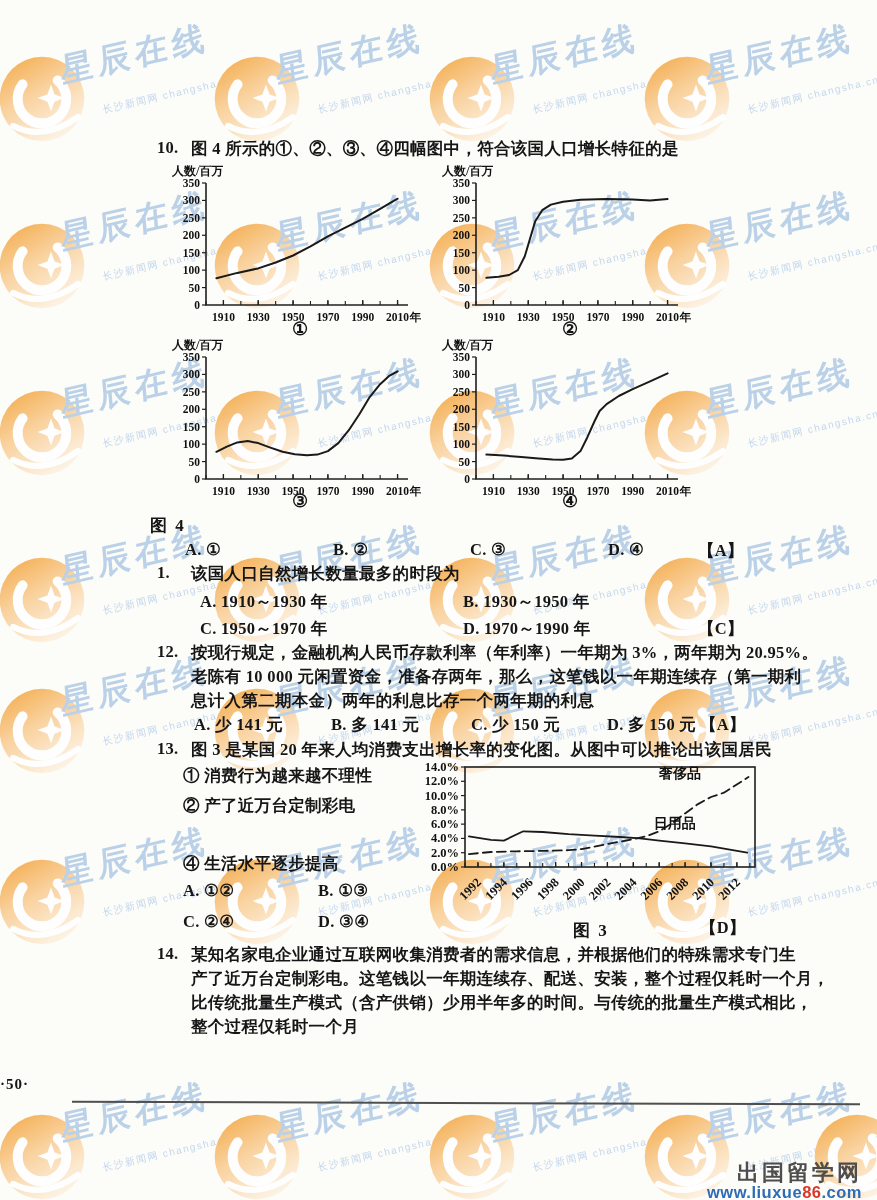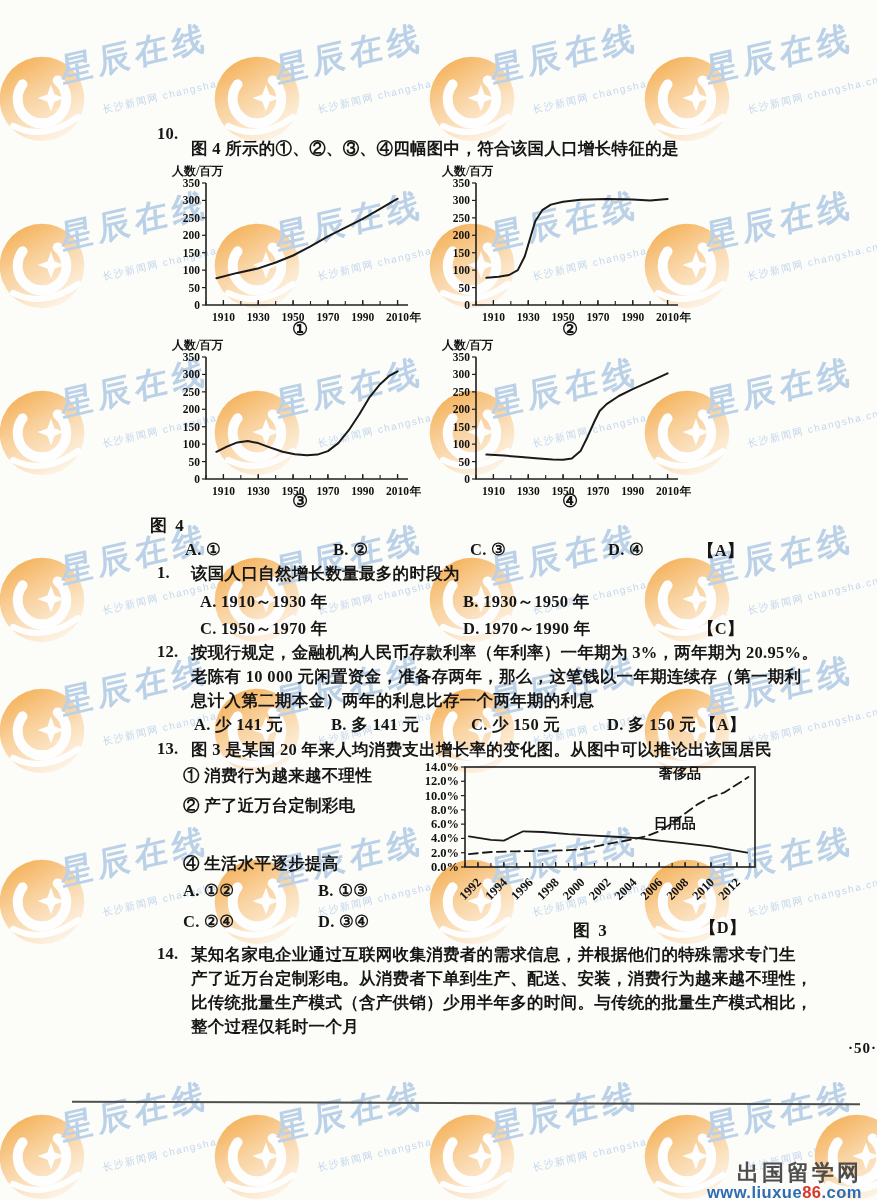--- a/index.html
+++ b/index.html
@@ -12,21 +12,21 @@
            font-weight:700;font-size:33px;letter-spacing:5px;color:#b7cfe8;
            transform:rotate(-13deg) skewX(-8deg);white-space:nowrap;}
   .wm-sub{position:absolute;left:104px;top:56px;font-family:"Liberation Sans",sans-serif;
           font-size:10px;letter-spacing:1.5px;color:#c0d5ec;transform:rotate(-13deg);white-space:nowrap;}
   .content{position:absolute;inset:0;z-index:2;}
   .t{position:absolute;font-size:16.5px;font-weight:600;letter-spacing:.3px;white-space:nowrap;color:#161616;}
   .cap{position:absolute;font-size:18px;font-weight:600;color:#161616;}
   .figcap{position:absolute;font-size:17px;font-weight:700;letter-spacing:2px;color:#161616;}
   .chart{position:absolute;}
   .rule{position:absolute;height:2px;background:#4f4f4f;transform:rotate(.18deg);}
-  .pageno{position:absolute;left:0;width:877px;text-align:right;font-size:15px;letter-spacing:1px;font-weight:600;}
+  .pageno{position:absolute;left:0;width:877px;text-align:left;font-size:15px;letter-spacing:1px;font-weight:600;margin-top:36px;}
   .site-name{position:absolute;font-family:"Liberation Sans",sans-serif;font-weight:700;
              font-size:22px;color:#4d4d4d;letter-spacing:3px;}
   .site-url{position:absolute;font-family:"Liberation Sans",sans-serif;font-weight:700;
             font-size:16.5px;color:#2e6cb5;letter-spacing:.5px;}
   .site-url .mid{color:#d9352a;}
 </style>
 </head>
 <body>
 
 <div class="page">
@@ -247,21 +247,21 @@
       <div class="wm" style="left: 812px; top: 1090px;">
         <svg class="wm-logo" viewBox="0 0 100 100">
           <use href="#cxlogo"></use>
         </svg>
         <div class="wm-main">星辰在线</div>
       </div>
     </div>
 
   <div class="content">
 
-    <div class="t" style="left:157px;top:124px">10.</div>
+    <div class="t" style="left:157px;top:138px">10.</div>
     <div class="t" style="left:191px;top:138px">图 4 所示的①、②、③、④四幅图中，符合该国人口增长特征的是</div>
 
     <svg class="chart" style="left:170px;top:163px" width="252" height="170">
         <path d="M36 20 V142 H238" fill="none" stroke="#1f1f1f" stroke-width="1.6"></path>
         <line x1="32" y1="142" x2="36" y2="142" stroke="#1f1f1f" stroke-width="1.2"></line>
         <text x="30" y="146" text-anchor="end" font-size="11.5" font-weight="700" fill="#111">0</text>
         <line x1="32" y1="124.57142857142857" x2="36" y2="124.57142857142857" stroke="#1f1f1f" stroke-width="1.2"></line>
         <text x="30" y="128.57142857142856" text-anchor="end" font-size="11.5" font-weight="700" fill="#111">50</text>
         <line x1="32" y1="107.14285714285714" x2="36" y2="107.14285714285714" stroke="#1f1f1f" stroke-width="1.2"></line>
         <text x="30" y="111.14285714285714" text-anchor="end" font-size="11.5" font-weight="700" fill="#111">100</text>
@@ -550,21 +550,21 @@
 
     <div class="t" style="left:183px;top:881px">A. ①②</div>
     <div class="t" style="left:318px;top:881px">B. ①③</div>
     <div class="t" style="left:183px;top:912px">C. ②④</div>
     <div class="t" style="left:318px;top:912px">D. ③④</div>
     <div class="figcap" style="left:573px;top:919px">图 3</div>
     <div class="t" style="left:700px;top:917px">【D】</div>
 
     <div class="t" style="left:157px;top:944px">14.</div>
     <div class="t" style="left:191px;top:944px">某知名家电企业通过互联网收集消费者的需求信息，并根据他们的特殊需求专门生</div>
-    <div class="t" style="left:191px;top:968px">产了近万台定制彩电。从消费者下单到生产、配送、安装，消费行为越来越不理性，</div>
+    <div class="t" style="left:191px;top:968px">产了近万台定制彩电。这笔钱以一年期连续存、配送、安装，整个过程仅耗时一个月，</div>
     <div class="t" style="left:191px;top:992px">比传统批量生产模式（含产供销）少用半年多的时间。与传统的批量生产模式相比，</div>
     <div class="t" style="left:191px;top:1016px">整个过程仅耗时一个月</div>
 
     <div class="pageno" style="top:1040px">·50·</div>
 
     <div class="rule" style="left:72px;top:1102px;width:788px"></div>
 
     <div class="site-name" style="right:15px;top:1158px">出国留学网</div>
     <div class="site-url" style="right:15px;top:1183px"><span>www.liuxue</span><span class="mid">86</span><span>.com</span></div>
   </div>

